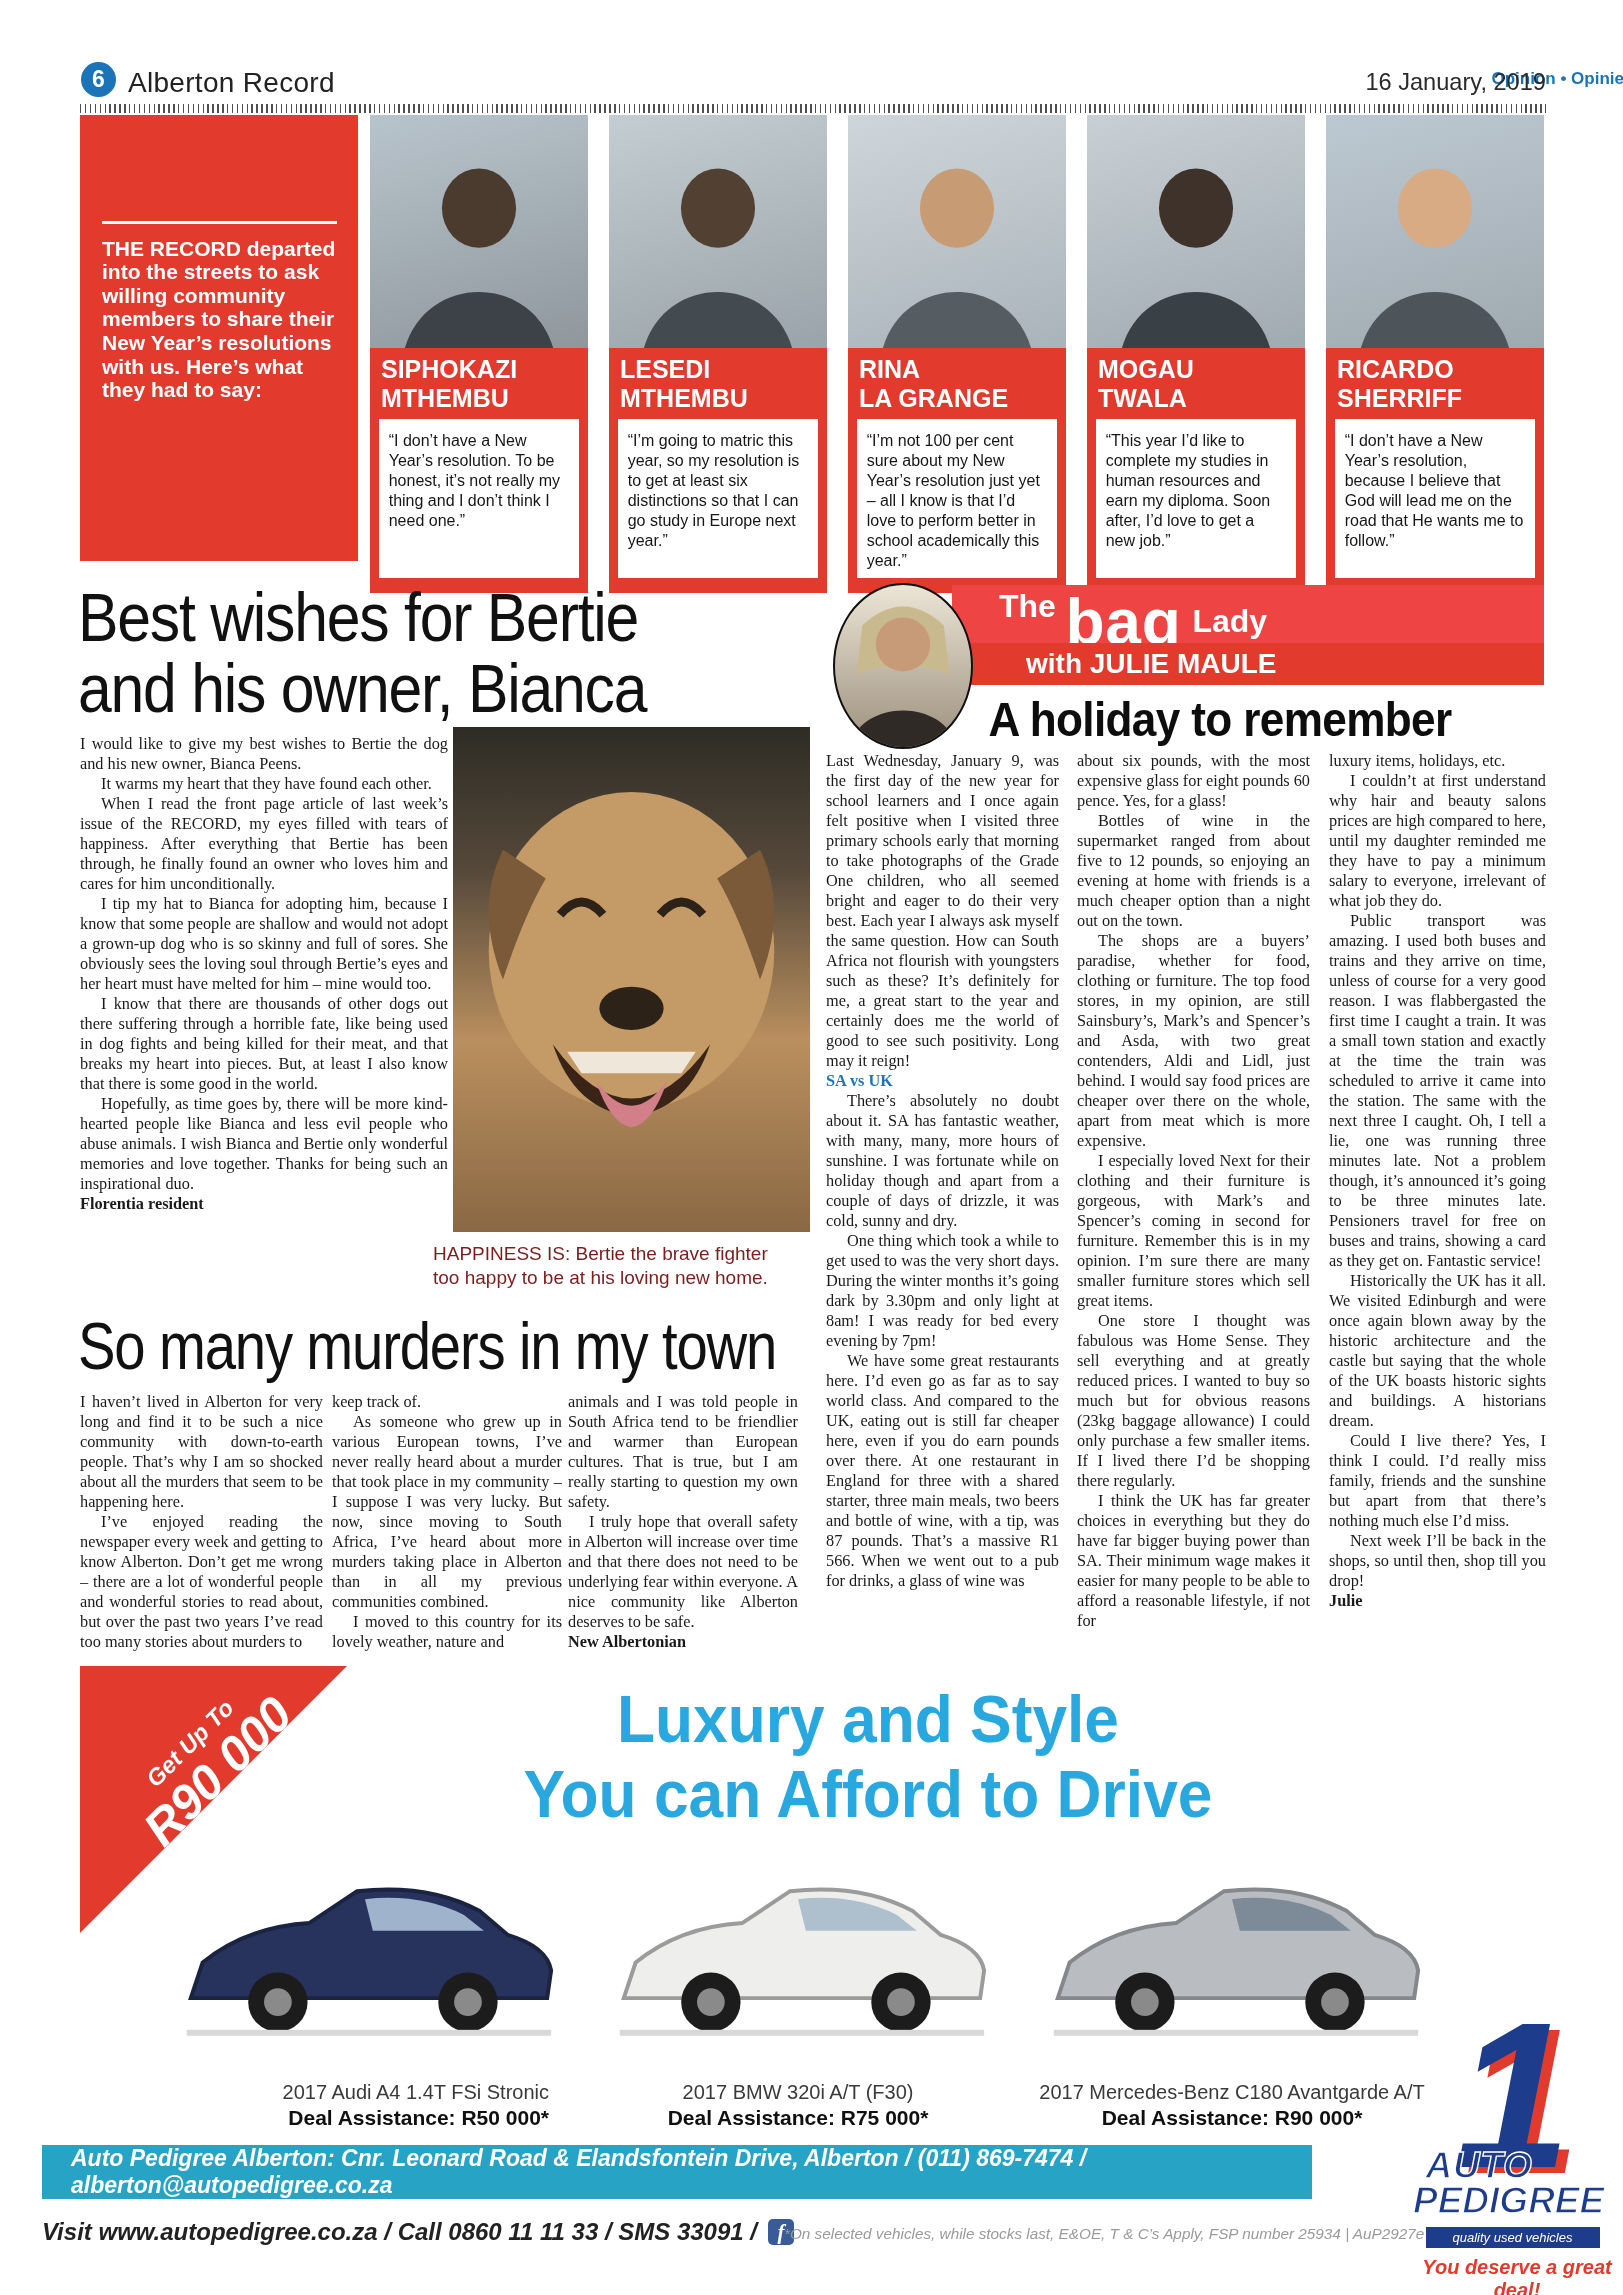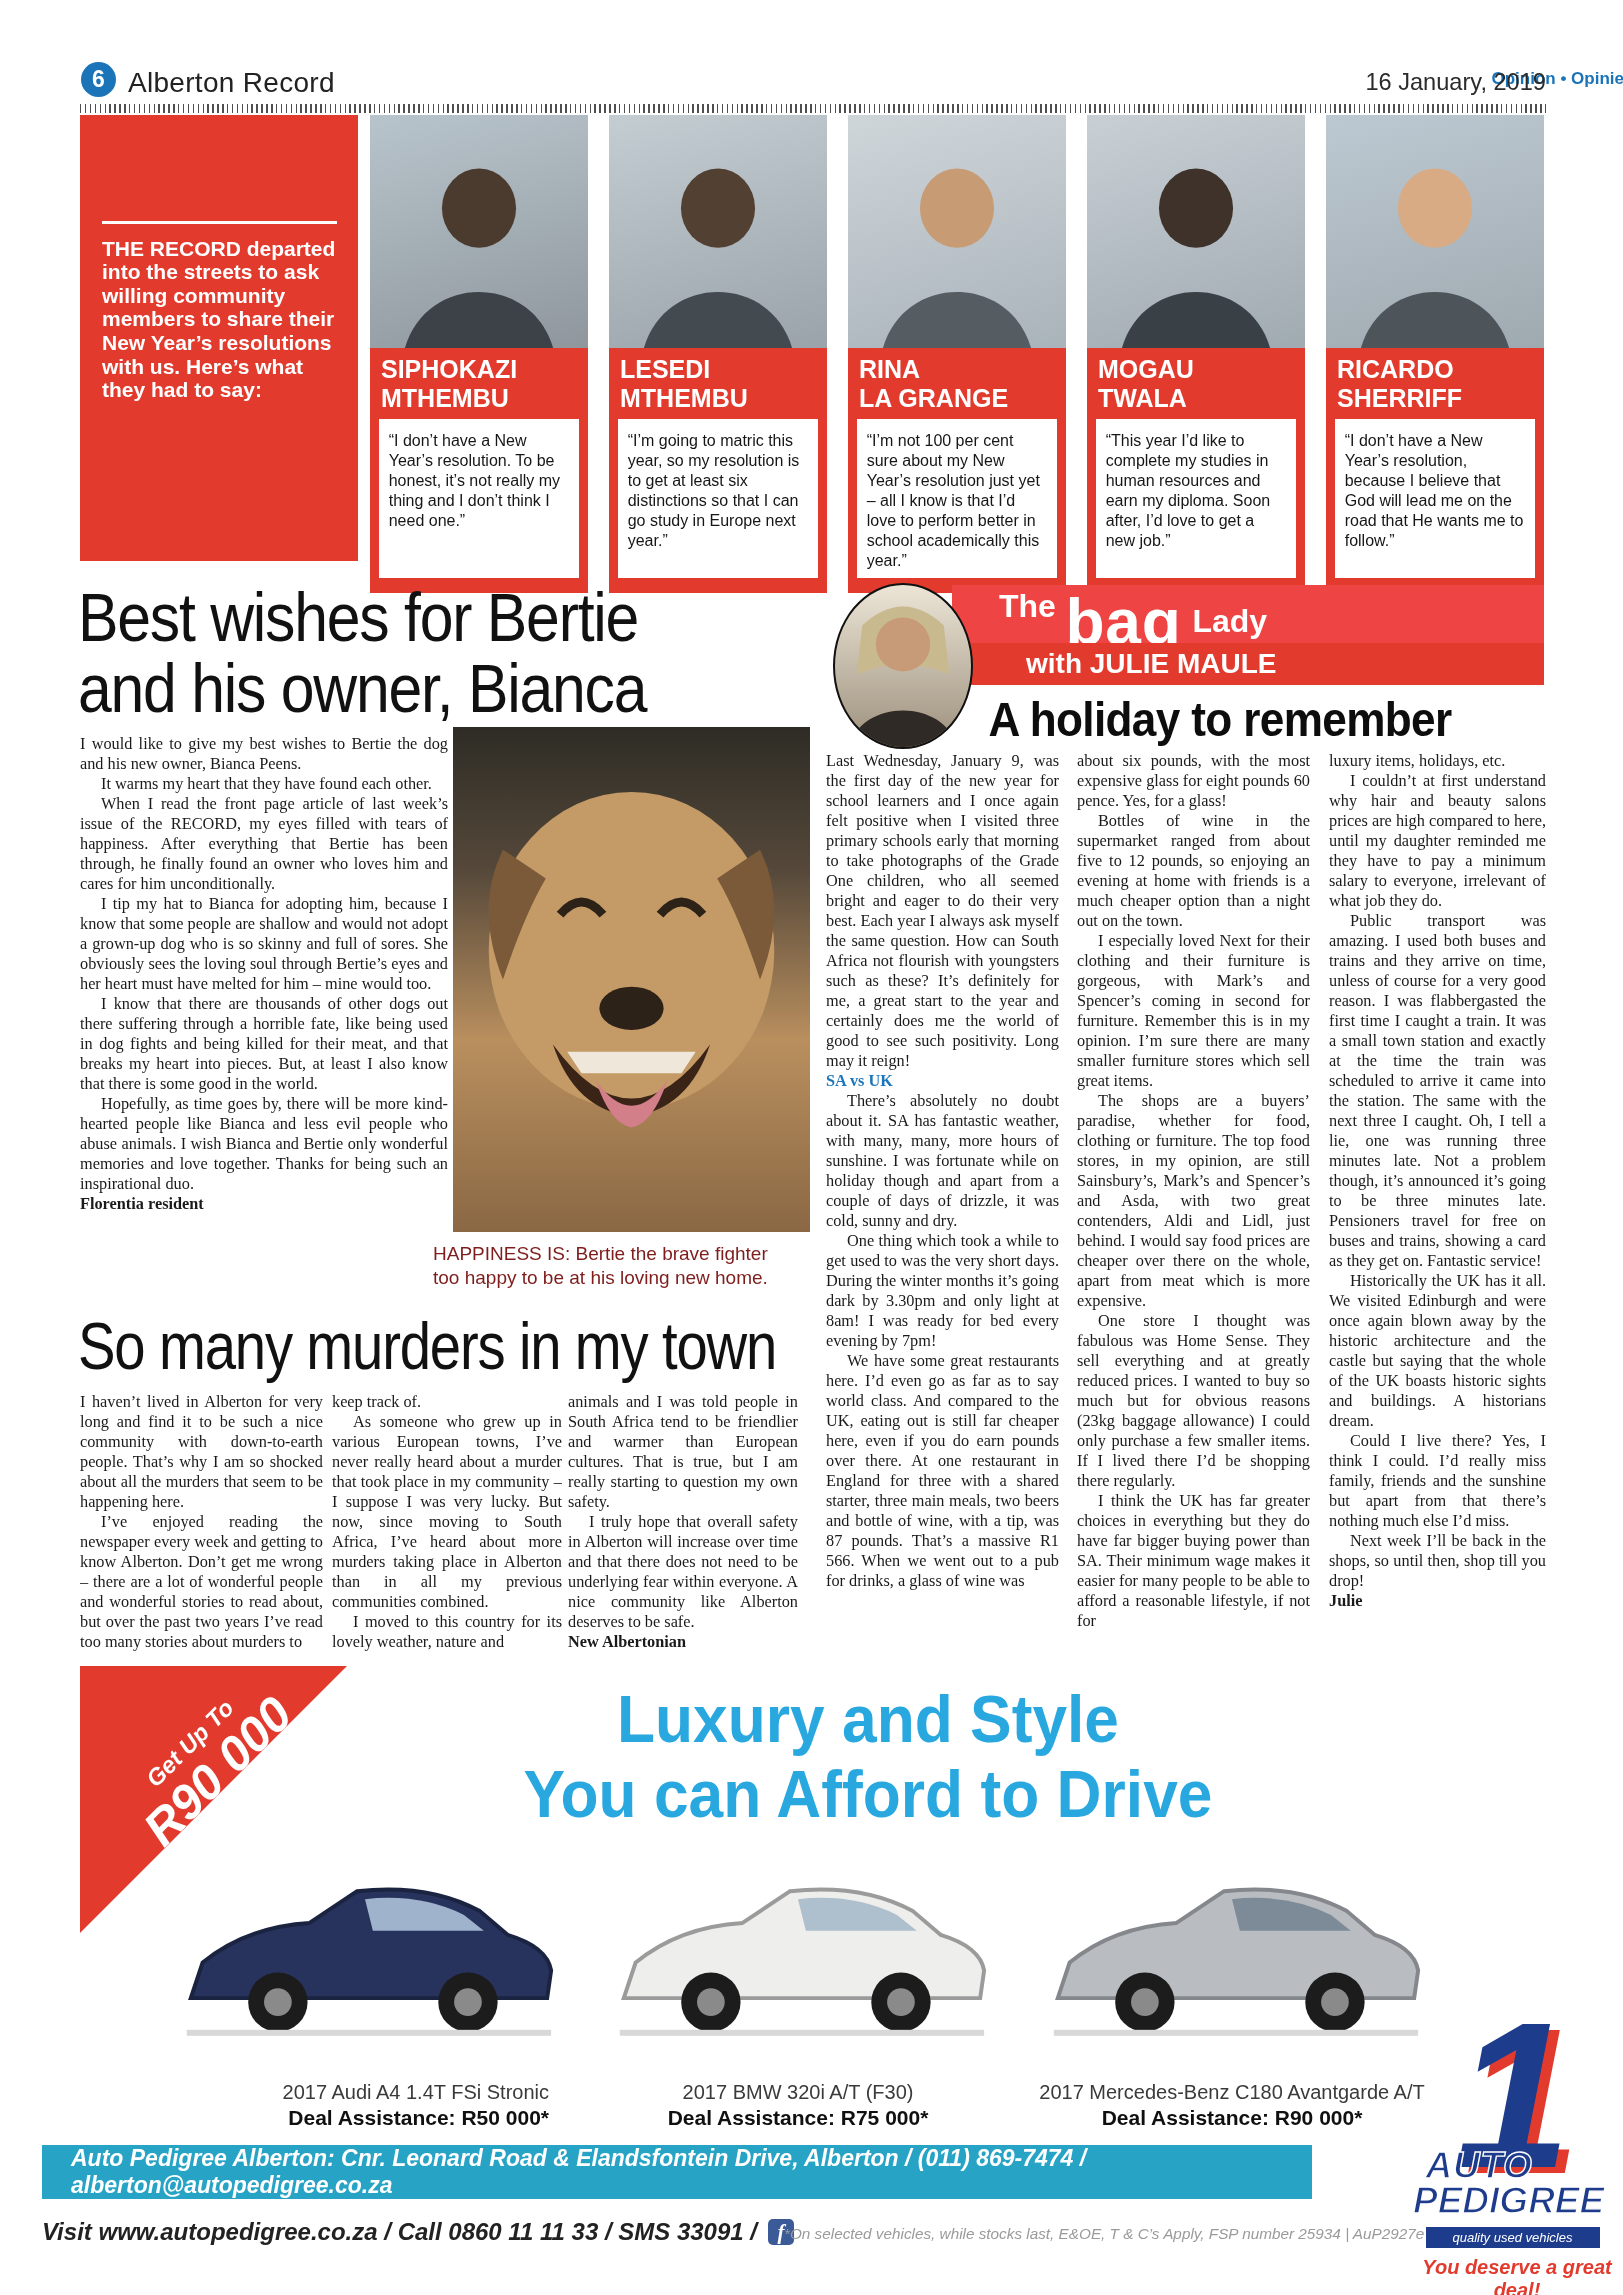--- a/index.html
+++ b/index.html
@@ -246,22 +246,22 @@
 <div class="abs serif-body hcol c1">
   <p>Last Wednesday, January 9, was the first day of the new year for school learners and I once again felt positive when I visited three primary schools early that morning to take photographs of the Grade One children, who all seemed bright and eager to do their very best. Each year I always ask myself the same question. How can South Africa not flourish with youngsters such as these? It’s definitely for me, a great start to the year and certainly does me the world of good to see such positivity. Long may it reign!</p>
   <p class="subhead">SA vs UK</p>
   <p class="ind">There’s absolutely no doubt about it. SA has fantastic weather, with many, many, more hours of sunshine. I was fortunate while on holiday though and apart from a couple of days of drizzle, it was cold, sunny and dry.</p>
   <p class="ind">One thing which took a while to get used to was the very short days. During the winter months it’s going dark by 3.30pm and only light at 8am! I was ready for bed every evening by 7pm!</p>
   <p class="ind">We have some great restaurants here. I’d even go as far as to say world class. And compared to the UK, eating out is still far cheaper here, even if you do earn pounds over there. At one restaurant in England for three with a shared starter, three main meals, two beers and bottle of wine, with a tip, was 87 pounds. That’s a massive R1 566. When we went out to a pub for drinks, a glass of wine was</p>
 </div>
 <div class="abs serif-body hcol c2">
   <p>about six pounds, with the most expensive glass for eight pounds 60 pence. Yes, for a glass!</p>
   <p class="ind">Bottles of wine in the supermarket ranged from about five to 12 pounds, so enjoying an evening at home with friends is a much cheaper option than a night out on the town.</p>
+  <p class="ind">The shops are a buyers’ paradise, whether for food, clothing or furniture. The top food stores, in my opinion, are still Sainsbury’s, Mark’s and Spencer’s and Asda, with two great contenders, Aldi and Lidl, just behind. I would say food prices are cheaper over there on the whole, apart from meat which is more expensive.</p>
   <p class="ind">I especially loved Next for their clothing and their furniture is gorgeous, with Mark’s and Spencer’s coming in second for furniture. Remember this is in my opinion. I’m sure there are many smaller furniture stores which sell great items.</p>
-  <p class="ind">The shops are a buyers’ paradise, whether for food, clothing or furniture. The top food stores, in my opinion, are still Sainsbury’s, Mark’s and Spencer’s and Asda, with two great contenders, Aldi and Lidl, just behind. I would say food prices are cheaper over there on the whole, apart from meat which is more expensive.</p>
   <p class="ind">One store I thought was fabulous was Home Sense. They sell everything and at greatly reduced prices. I wanted to buy so much but for obvious reasons (23kg baggage allowance) I could only purchase a few smaller items. If I lived there I’d be shopping there regularly.</p>
   <p class="ind">I think the UK has far greater choices in everything but they do have far bigger buying power than SA. Their minimum wage makes it easier for many people to be able to afford a reasonable lifestyle, if not for</p>
 </div>
 <div class="abs serif-body hcol c3">
   <p>luxury items, holidays, etc.</p>
   <p class="ind">I couldn’t at first understand why hair and beauty salons prices are high compared to here, until my daughter reminded me they have to pay a minimum salary to everyone, irrelevant of what job they do.</p>
   <p class="ind">Public transport was amazing. I used both buses and trains and they arrive on time, unless of course for a very good reason. I was flabbergasted the first time I caught a train. It was a small town station and exactly at the time the train was scheduled to arrive it came into the station. The same with the next three I caught. Oh, I tell a lie, one was running three minutes late. Not a problem though, it’s announced it’s going to be three minutes late. Pensioners travel for free on buses and trains, showing a card as they get on. Fantastic service!</p>
   <p class="ind">Historically the UK has it all. We visited Edinburgh and were once again blown away by the historic architecture and the castle but saying that the whole of the UK boasts historic sights and buildings. A historians dream.</p>
   <p class="ind">Could I live there? Yes, I think I could. I’d really miss family, friends and the sunshine but apart from that there’s nothing much else I’d miss.</p>
   <p class="ind">Next week I’ll be back in the shops, so until then, shop till you drop!</p>

